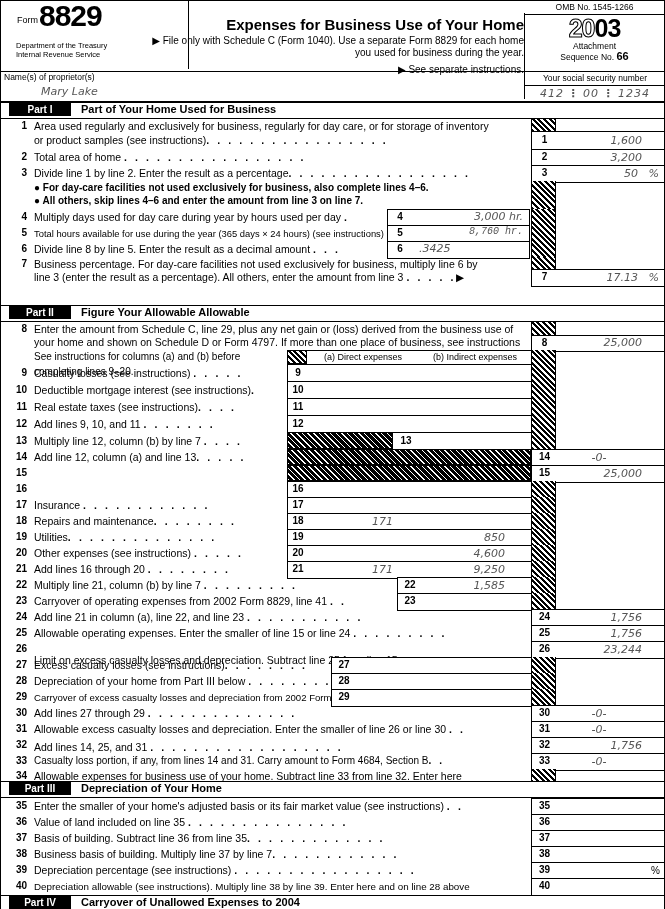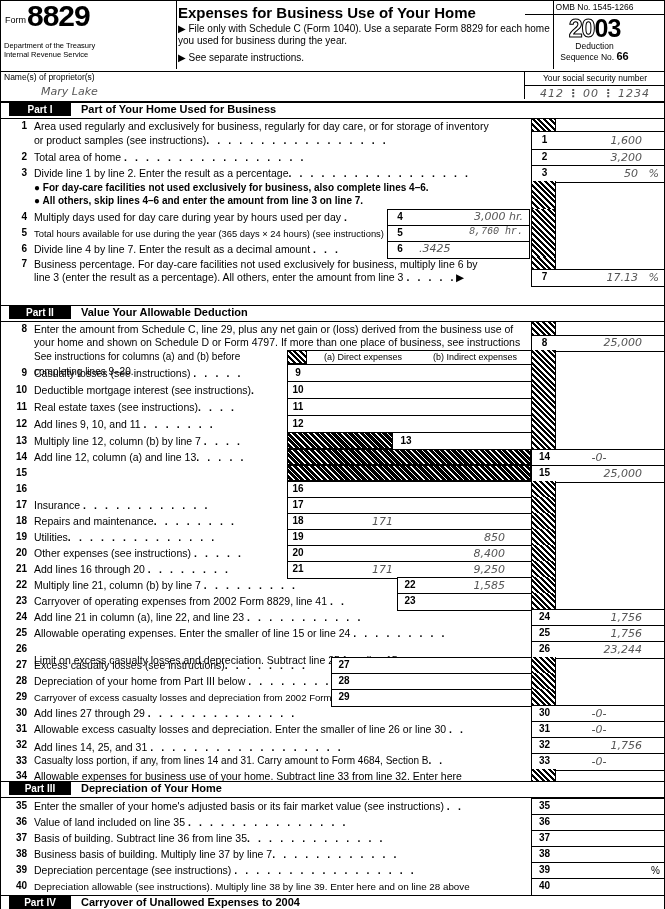--- a/index.html
+++ b/index.html
@@ -14,25 +14,25 @@
   }
   .hatchdark{
     background-image:repeating-linear-gradient(45deg,#fff 0 1px,#000 1px 4px);
   }
   .hand{font-family:"DejaVu Sans",sans-serif;font-style:italic;color:#555;font-size:11px;}
   .money{text-align:right;padding-right:6px;}
   .ctr{text-align:center;}
 
   
   .hdr{position:relative;height:70px;border:1px solid #000;border-bottom:none;}
-  .hdr-left{position:absolute;left:0;top:0;width:147px;height:68px;border-right:1.5px solid #000;padding-left:28px;}
+  .hdr-left{position:absolute;left:12px;top:0;width:147px;height:68px;border-right:1.5px solid #000;padding-left:28px;}
   .lbl-form{position:absolute;left:4px;top:14px;font-size:9px;}
   .formno{position:absolute;left:26px;top:-2px;font-size:30px;font-weight:bold;letter-spacing:-1px;}
   .dept{position:absolute;left:3px;top:40px;font-size:7.5px;line-height:9px;}
-  .hdr-mid{position:absolute;left:148px;top:0;width:375px;height:68px;border-right:1.5px solid #000;text-align:left;margin-left:29px;}
+  .hdr-mid{position:absolute;left:148px;top:12px;width:375px;height:68px;border-right:1.5px solid #000;text-align:right;}
   .title{font-size:15px;font-weight:bold;margin-top:3px;}
   .subt{font-size:10px;line-height:12px;margin-top:2px;}
   .subt2{font-size:10px;margin-top:5px;}
   .hdr-right{position:absolute;left:524px;top:0;width:139px;height:68px;}
   .omb{font-size:8.5px;text-align:center;border-bottom:1px solid #000;height:13px;line-height:13px;}
   .yearbox{text-align:center;}
   .yr{font-size:25px;font-weight:bold;line-height:26px;letter-spacing:-1px;}
   .yr .gray{color:#fff;-webkit-text-stroke:1px #000;text-shadow:0 0 0 #000;}
   .attach{font-size:8.5px;line-height:10px;}
   .attach b{font-size:11px;}
@@ -83,21 +83,21 @@
     </div>
     <div class="hdr-mid">
       <div class="title">Expenses for Business Use of Your Home</div>
       <div class="subt">▶ File only with Schedule C (Form 1040). Use a separate Form 8829 for each home you used for business during the year.</div>
       <div class="subt2">▶ See separate instructions.</div>
     </div>
     <div class="hdr-right">
       <div class="omb">OMB No. 1545-1266</div>
       <div class="yearbox">
         <div class="yr"><span class="gray">20</span><span>03</span></div>
-        <div class="attach">Deduction</div>
+        <div class="attach">Attachment</div>
         <div class="attach"><span>Sequence No.</span> <b>66</b></div>
       </div>
     </div>
   </div>
 
   <div class="namerow">
     <div class="namelbl">Name(s) of proprietor(s)</div>
     <div class="namev hand">Mary Lake</div>
     <div class="ssnbox">
       <div class="ssnlbl">Your social security number</div>
@@ -168,21 +168,21 @@
     <div class="row" style="height:16px">
       <div class="ln" style="top:2px">5</div>
       <div class="desc" style="top:3px;font-size:9.4px">Total hours available for use during the year (365 days × 24 hours) (see instructions)</div>
       <div class="cnum" style="left:386px;top:0;width:24px;height:16px;line-height:14px">5</div>
       <div class="cbox" style="left:410px;top:0;width:118px;height:16px;border-left:none">
           <span class="hand money" style="display:block;padding-right:6px;font-family:'Liberation Mono',monospace;font-size:10px">8,760 hr.</span>
         </div>
     </div>
     <div class="row" style="height:16px">
       <div class="ln" style="top:2px">6</div>
-      <div class="desc" style="top:2px"><span>Divide line 4 by line 7. Enter the result as a decimal amount</span> <span class="lead">. . .</span></div>
+      <div class="desc" style="top:2px"><span>Divide line 8 by line 5. Enter the result as a decimal amount</span> <span class="lead">. . .</span></div>
       <div class="cnum" style="left:386px;top:0;width:24px;height:16px;line-height:14px">6</div>
       <div class="cbox" style="left:410px;top:0;width:118px;height:16px;border-left:none">
           <span class="hand" style="display:block;padding-left:8px">.3425</span>
         </div>
     </div>
 
     <div class="row" style="height:28px">
       <div class="ln" style="top:1px">7</div>
       <div class="desc" style="top:1px;width:500px">Business percentage. For day-care facilities not used exclusively for business, multiply line 6 by</div>
       <div class="desc" style="top:14px;width:505px"><span>line 3 (enter the result as a percentage). All others, enter the amount from line 3</span> <span class="lead">. . . . .</span><span>▶</span></div>
@@ -190,21 +190,21 @@
       <div class="rnum" style="top:12px;height:16px;line-height:14px">7</div>
       <div class="rval" style="top:12px;height:16px;border-right:none;width:108px">
         <span class="hand" style="position:absolute;right:26px;top:1px">17.13</span>
         <span class="hand" style="position:absolute;right:5px;top:1px">%</span>
       </div>
     </div>
   </div>
 
   <div class="partbar">
     <div class="partlbl">Part II</div>
-    <div class="parttitle">Value Your Allowable Deduction</div>
+    <div class="parttitle">Figure Your Allowable Allowable</div>
   </div>
 
   <div class="body" style="height:459px">
 
     <div class="row" style="height:28px">
       <div class="ln" style="top:1px">8</div>
       <div class="desc" style="top:1px;width:500px">Enter the amount from Schedule C, line 29, plus any net gain or (loss) derived from the business use of</div>
       <div class="desc" style="top:14px;width:500px">your home and shown on Schedule D or Form 4797. If more than one place of business, see instructions</div>
       <div class="abs hatch" style="left:530px;top:0;width:25px;height:13px;border-left:1.5px solid #000;border-right:1px solid #000;"></div>
       <div class="rnum" style="top:13px;height:15px;line-height:13px">8</div>
@@ -333,21 +333,21 @@
       <div class="cbox" style="left:504px;top:0;width:26px;height:16px;border-left:none"></div>
       <div class="abs hatch" style="left:530px;top:0;width:25px;height:16px;border-left:1.5px solid #000;border-right:1px solid #000;"></div>
     </div>
 
     <div class="row" style="height:16px">
       <div class="ln" style="top:2px">20</div>
       <div class="desc" style="top:2px"><span>Other expenses (see instructions)</span> <span class="lead">. . . . .</span></div>
       <div class="cnum" style="left:286px;top:0;width:20px;height:16px;line-height:14px">20</div>
       <div class="cbox hand money" style="left:306px;top:0;width:86px;height:16px;border-left:none;line-height:15px"></div>
       <div class="cbox" style="left:392px;top:0;width:26px;height:16px;border-left:none"></div>
-      <div class="cbox hand money" style="left:418px;top:0;width:86px;height:16px;border-left:none;line-height:15px">8,400</div>
+      <div class="cbox hand money" style="left:418px;top:0;width:86px;height:16px;border-left:none;line-height:15px">4,600</div>
       <div class="cbox" style="left:504px;top:0;width:26px;height:16px;border-left:none"></div>
       <div class="abs hatch" style="left:530px;top:0;width:25px;height:16px;border-left:1.5px solid #000;border-right:1px solid #000;"></div>
     </div>
 
     <div class="row" style="height:16px">
       <div class="ln" style="top:2px">21</div>
       <div class="desc" style="top:2px"><span>Add lines 16 through 20</span> <span class="lead">. . . . . . . .</span></div>
       <div class="cnum" style="left:286px;top:0;width:20px;height:16px;line-height:14px">21</div>
       <div class="cbox hand money" style="left:306px;top:0;width:86px;height:16px;border-left:none;line-height:15px">171</div>
       <div class="cbox" style="left:392px;top:0;width:26px;height:16px;border-left:none"></div>

